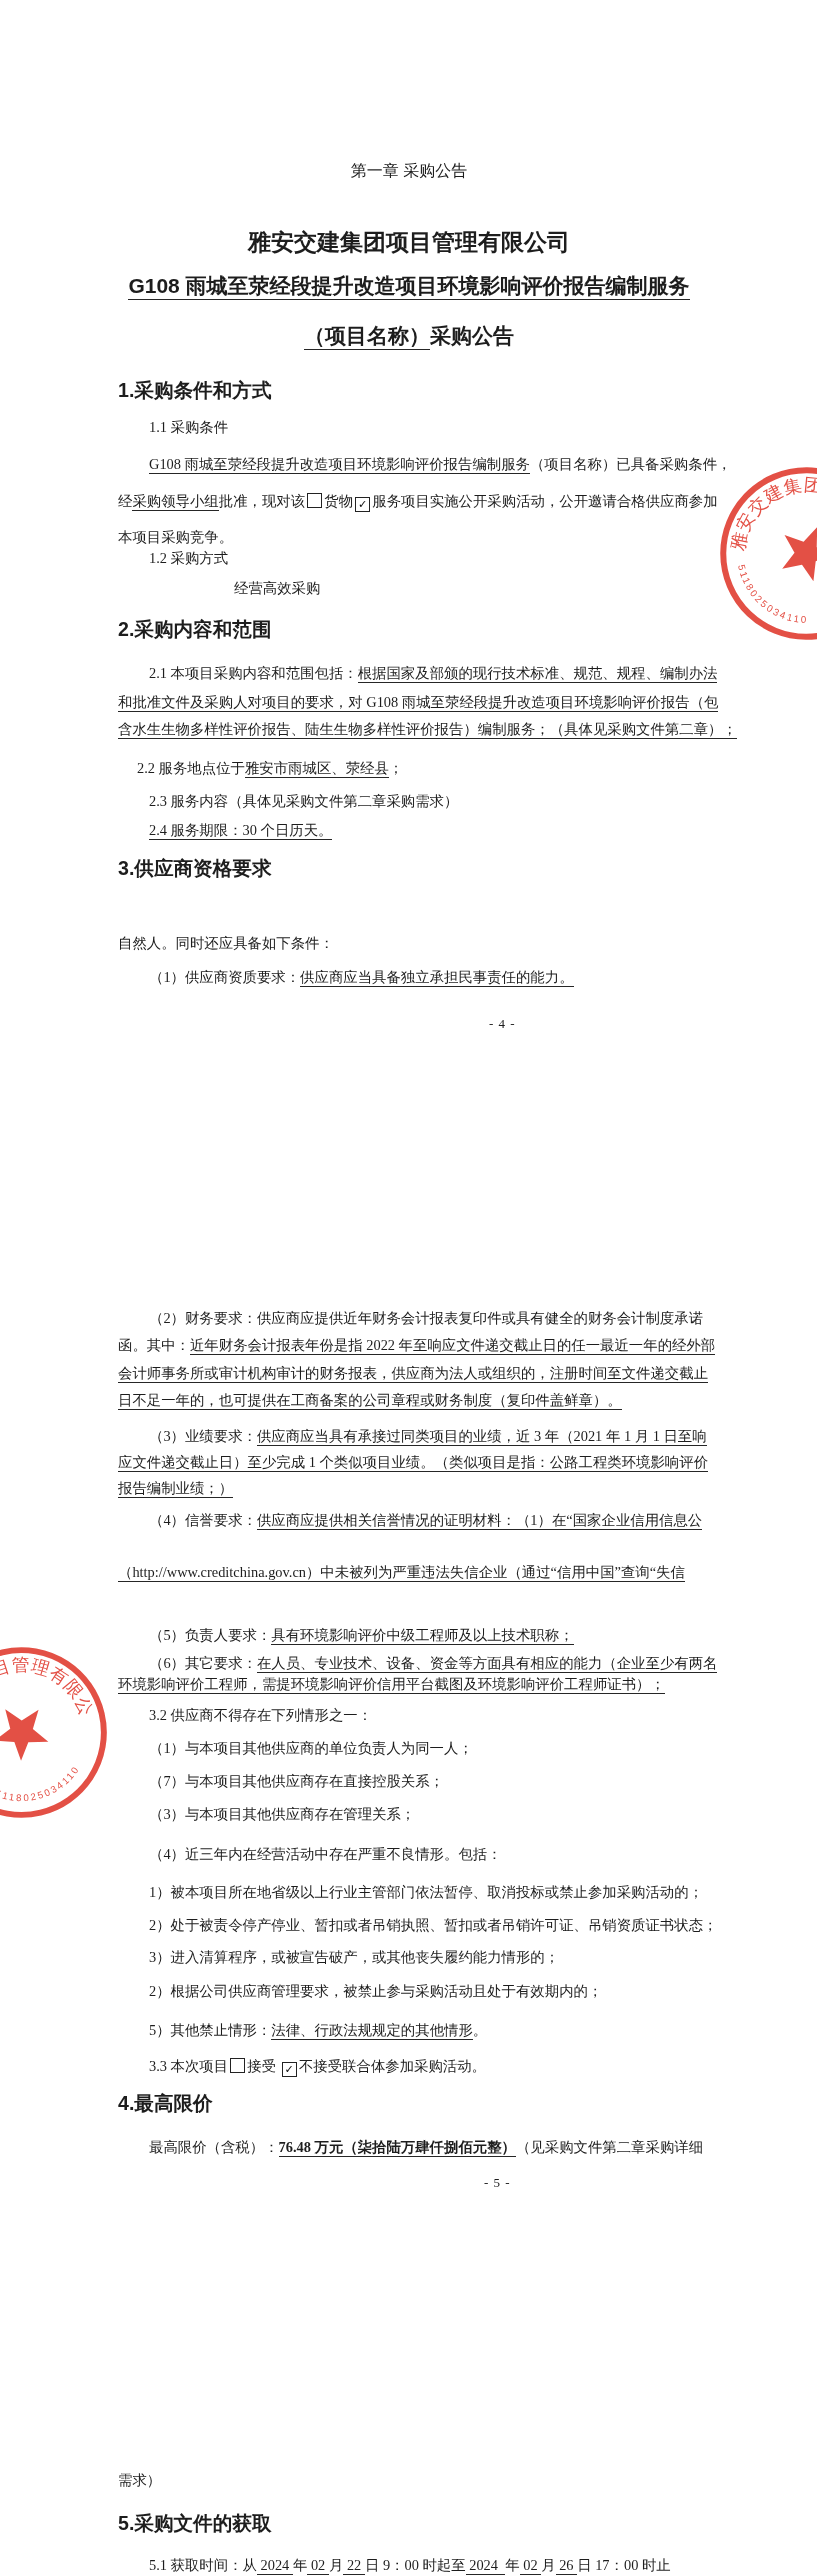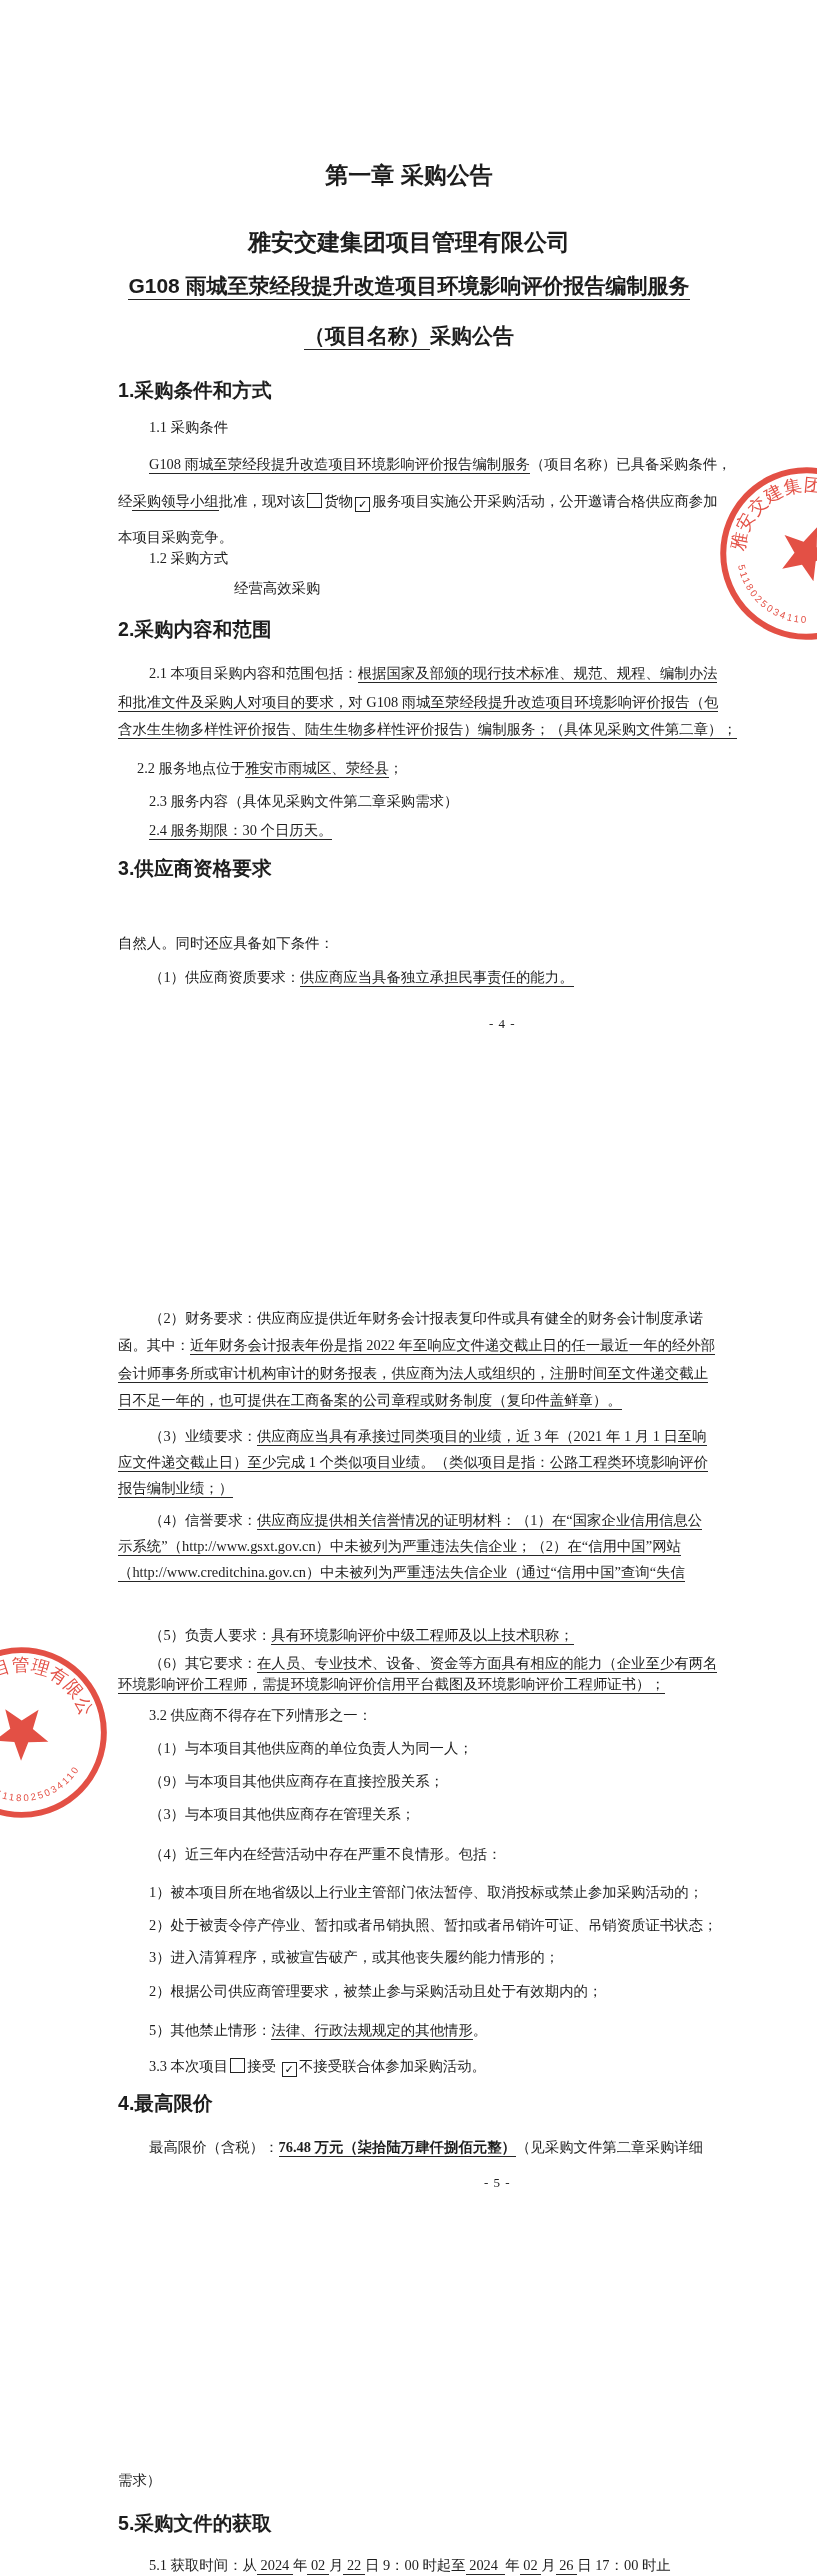--- a/index.html
+++ b/index.html
@@ -7,21 +7,21 @@
     position:relative;
     width:818px;height:3468px;
     background:#ffffff;
     overflow:hidden;
     font-family:"Liberation Serif","DejaVu Serif",serif;
     color:#1d1d1d;
   }
   .ln{position:absolute;font-size:14.4px;line-height:1.25;white-space:nowrap;}
   .ln span{white-space:pre;}
   .ct{left:0;width:818px;text-align:center;}
-  .t1{font-family:"Liberation Sans","DejaVu Sans",sans-serif;font-weight:bold;font-size:23px;}
+  .t1{font-family:"Liberation Sans","DejaVu Sans",sans-serif;font-weight:normal;font-size:16px;}
   .t2{font-family:"Liberation Sans","DejaVu Sans",sans-serif;font-weight:bold;font-size:23px;}
   .t3{font-family:"Liberation Sans","DejaVu Sans",sans-serif;font-weight:bold;font-size:21px;}
   .hd{font-family:"Liberation Sans","DejaVu Sans",sans-serif;font-weight:bold;font-size:19.6px;}
   .u{border-bottom:1px solid #262626;padding-bottom:1px;}
   .u3{border-bottom:1.5px solid #262626;padding-bottom:2.1px;}
   .b{font-weight:bold;}
   .pg{font-size:13px;letter-spacing:1px;}
   .cb{
     display:inline-block;width:13px;height:13px;
     border:1px solid #222;margin:0 2.1px;vertical-align:-2.1px;
@@ -63,29 +63,28 @@
   <div class="ln pg" style="left:489px;top:1016px">- 4 -</div>
 
   <div class="ln" style="left:149px;top:1309px">（2）财务要求：供应商应提供近年财务会计报表复印件或具有健全的财务会计制度承诺</div>
   <div class="ln" style="left:118px;top:1336px"><span>函。其中：</span><span class="u">近年财务会计报表年份是指 2022 年至响应文件递交截止日的任一最近一年的经外部</span></div>
   <div class="ln" style="left:118px;top:1364px"><span class="u">会计师事务所或审计机构审计的财务报表，供应商为法人或组织的，注册时间至文件递交截止</span></div>
   <div class="ln" style="left:118px;top:1391px"><span class="u">日不足一年的，也可提供在工商备案的公司章程或财务制度（复印件盖鲜章）。</span></div>
   <div class="ln" style="left:149px;top:1427px"><span>（3）业绩要求：</span><span class="u">供应商应当具有承接过同类项目的业绩，近 3 年（2021 年 1 月 1 日至响</span></div>
   <div class="ln" style="left:118px;top:1453px"><span class="u">应文件递交截止日）至少完成 1 个类似项目业绩。（类似项目是指：公路工程类环境影响评价</span></div>
   <div class="ln" style="left:118px;top:1479px"><span class="u">报告编制业绩；）</span></div>
   <div class="ln" style="left:149px;top:1511px"><span>（4）信誉要求：</span><span class="u">供应商应提供相关信誉情况的证明材料：（1）在“国家企业信用信息公</span></div>
-  <div class="ln" style="left:118px;top:1537px"><span class="u">示系统”（http://www.gsxt.gov.cn）中未被列为严重违法失信企业；（2）在“信用中国”网站</span></div>
   <div class="ln" style="left:118px;top:1563px"><span class="u">（http://www.creditchina.gov.cn）中未被列为严重违法失信企业（通过“信用中国”查询“失信</span></div>
   <div class="ln" style="left:149px;top:1626px"><span>（5）负责人要求：</span><span class="u">具有环境影响评价中级工程师及以上技术职称；</span></div>
   <div class="ln" style="left:149px;top:1654px"><span>（6）其它要求：</span><span class="u">在人员、专业技术、设备、资金等方面具有相应的能力（企业至少有两名</span></div>
   <div class="ln" style="left:118px;top:1675px"><span class="u">环境影响评价工程师，需提环境影响评价信用平台截图及环境影响评价工程师证书）；</span></div>
 
   <div class="ln" style="left:149px;top:1706px">3.2 供应商不得存在下列情形之一：</div>
   <div class="ln" style="left:149px;top:1739px">（1）与本项目其他供应商的单位负责人为同一人；</div>
-  <div class="ln" style="left:149px;top:1772px">（9）与本项目其他供应商存在直接控股关系；</div>
+  <div class="ln" style="left:149px;top:1772px">（7）与本项目其他供应商存在直接控股关系；</div>
   <div class="ln" style="left:149px;top:1805px">（3）与本项目其他供应商存在管理关系；</div>
   <div class="ln" style="left:149px;top:1845px">（4）近三年内在经营活动中存在严重不良情形。包括：</div>
   <div class="ln" style="left:149px;top:1883px">1）被本项目所在地省级以上行业主管部门依法暂停、取消投标或禁止参加采购活动的；</div>
   <div class="ln" style="left:149px;top:1916px">2）处于被责令停产停业、暂扣或者吊销执照、暂扣或者吊销许可证、吊销资质证书状态；</div>
   <div class="ln" style="left:149px;top:1948px">3）进入清算程序，或被宣告破产，或其他丧失履约能力情形的；</div>
   <div class="ln" style="left:149px;top:1982px">2）根据公司供应商管理要求，被禁止参与采购活动且处于有效期内的；</div>
   <div class="ln" style="left:149px;top:2021px"><span>5）其他禁止情形：</span><span class="u">法律、行政法规规定的其他情形</span><span>。</span></div>
   <div class="ln" style="left:149px;top:2057px"><span>3.3 本次项目</span><span class="cb"></span><span>接受 </span><span class="cb">✓</span><span>不接受联合体参加采购活动。</span></div>
 
   <div class="ln hd" style="left:118px;top:2091px">4.最高限价</div>

